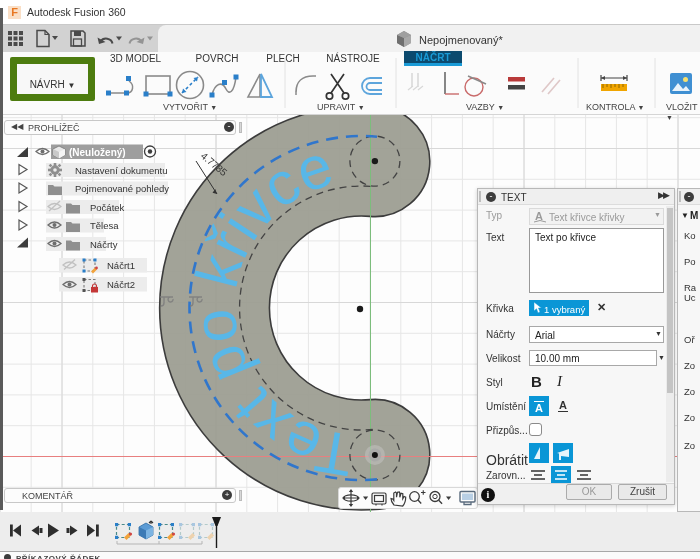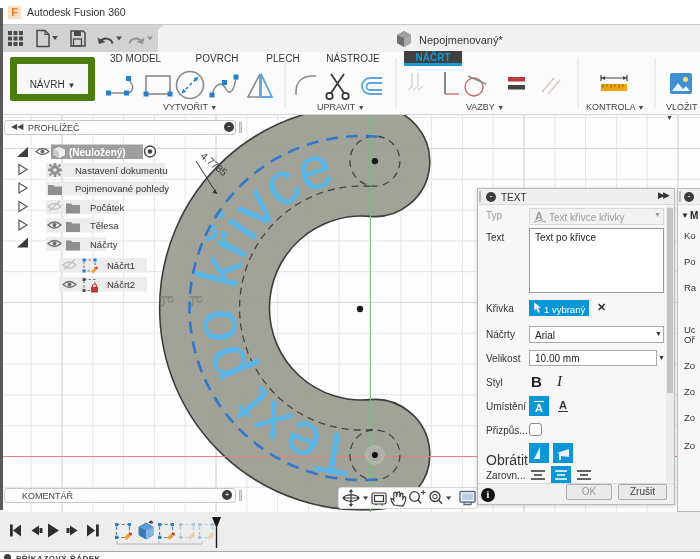--- a/index.html
+++ b/index.html
@@ -137,21 +137,21 @@
 </svg>
 <div class="abs" style="left:419px;top:34px;font-size:11px;color:#333;">Nepojmenovaný*</div>
 
 <div class="abs" style="left:0;top:52px;width:700px;height:63px;background:#fbfbfb;border-bottom:1px solid #d5d5d5;"></div>
 <div class="abs" style="left:10px;top:57px;width:85px;height:44px;background:#f8f8f8;border:7px solid #4d7c0f;border-radius:2px;font-size:10px;color:#333;text-align:center;line-height:42px;">NÁVRH <span style="font-size:8px;">▼</span></div>
 
 <div class="abs" style="left:110px;top:53px;font-size:10px;color:#333;width:60px;">3D MODEL</div>
 <div class="abs" style="left:190px;top:53px;font-size:10px;color:#333;width:54px;text-align:center;">POVRCH</div>
 <div class="abs" style="left:262px;top:53px;font-size:10px;color:#333;width:42px;text-align:center;">PLECH</div>
 <div class="abs" style="left:326px;top:53px;font-size:10px;color:#333;width:54px;text-align:center;">NÁSTROJE</div>
-<div class="abs" style="left:404px;top:51px;width:58px;height:15px;background:#404040;border-bottom:3px solid #1a9bd7;font-size:10px;font-weight:bold;color:#1a9bd7;text-align:center;line-height:14px;">NÁČRT</div>
+<div class="abs" style="left:404px;top:51px;width:58px;height:15px;background:#0c4a6e;border-bottom:3px solid #1a9bd7;font-size:10px;font-weight:bold;color:#1a9bd7;text-align:center;line-height:14px;">NÁČRT</div>
 
 <div class="abs" style="left:163px;top:102px;font-size:9px;color:#444;">VYTVOŘIT <span style="font-size:7px;">▼</span></div>
 <div class="abs" style="left:317px;top:102px;font-size:9px;color:#444;">UPRAVIT <span style="font-size:7px;">▼</span></div>
 <div class="abs" style="left:466px;top:102px;font-size:9px;color:#444;">VAZBY <span style="font-size:7px;">▼</span></div>
 <div class="abs" style="left:586px;top:102px;font-size:9px;color:#444;">KONTROLA <span style="font-size:7px;">▼</span></div>
 <div class="abs" style="left:666px;top:102px;font-size:9px;color:#444;">VLOŽIT <span style="font-size:7px;">▼</span></div>
 
 <svg class="abs" style="left:0;top:52px;" width="700" height="62" viewBox="0 52 700 62">
   <g id="ribbon-icons">
 
@@ -454,21 +454,21 @@
 
 <div class="abs" style="left:677px;top:188px;width:23px;height:324px;background:#f7f7f7;border:1px solid #b8b8b8;border-right:none;"></div>
 <div class="abs" style="left:678px;top:189px;width:22px;height:16px;background:#efefef;border-bottom:1px solid #dcdcdc;"></div>
 <div class="abs" style="left:679px;top:191px;width:2px;height:11px;background:#bdbdbd;"></div>
 <div class="abs" style="left:684px;top:191.5px;width:10px;height:10px;border-radius:50%;background:#3c3c3c;color:#fff;font-size:9px;line-height:9px;text-align:center;">-</div>
 <div class="abs" style="left:681px;top:211px;font-size:8px;color:#222;">▼</div>
 <div class="abs" style="left:690px;top:210px;font-size:10px;font-weight:bold;color:#222;">M</div>
 <div class="abs" style="left:684px;top:230px;font-size:9.5px;color:#333;">Ko</div>
 <div class="abs" style="left:684px;top:256px;font-size:9.5px;color:#333;">Po</div>
 <div class="abs" style="left:684px;top:282px;font-size:9.5px;color:#333;">Ra</div>
-<div class="abs" style="left:684px;top:324px;font-size:9.5px;color:#333;">Uc</div>
+<div class="abs" style="left:684px;top:292px;font-size:9.5px;color:#333;">Uc</div>
 <div class="abs" style="left:684px;top:334px;font-size:9.5px;color:#333;text-align:center;">Oř</div>
 <div class="abs" style="left:684px;top:360px;font-size:9.5px;color:#333;">Zo</div>
 <div class="abs" style="left:684px;top:386px;font-size:9.5px;color:#333;">Zo</div>
 <div class="abs" style="left:684px;top:412px;font-size:9.5px;color:#333;">Zo</div>
 <div class="abs" style="left:684px;top:440px;font-size:9.5px;color:#333;">Zo</div>
 
 <div class="abs" style="left:0;top:512px;width:700px;height:39px;background:#ededed;"></div>
 <svg class="abs" style="left:0;top:512px;" width="260" height="39" viewBox="0 0 260 39">
   <g fill="#2e2e2e">
     <rect x="10" y="12.5" width="2.8" height="12"></rect>

